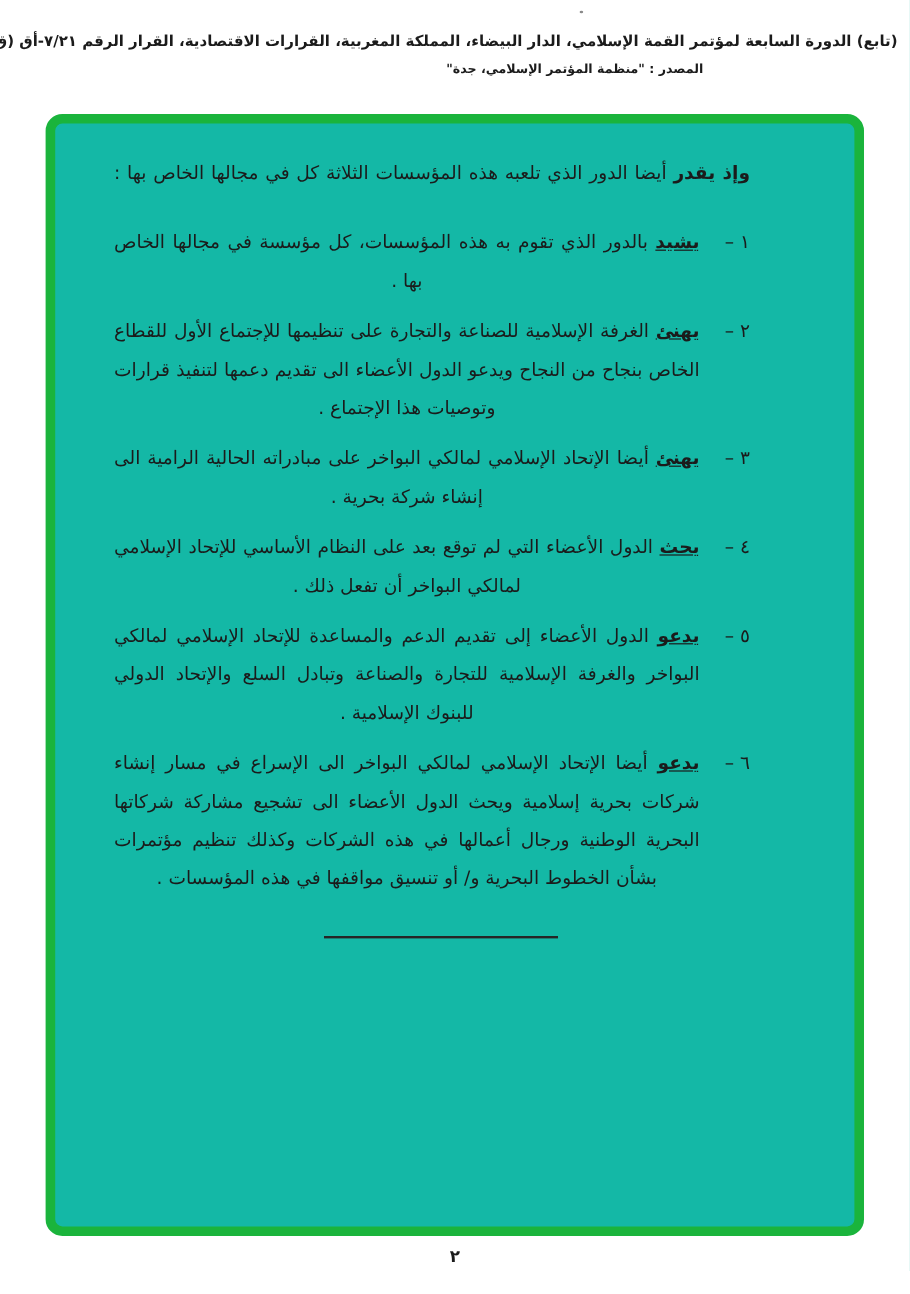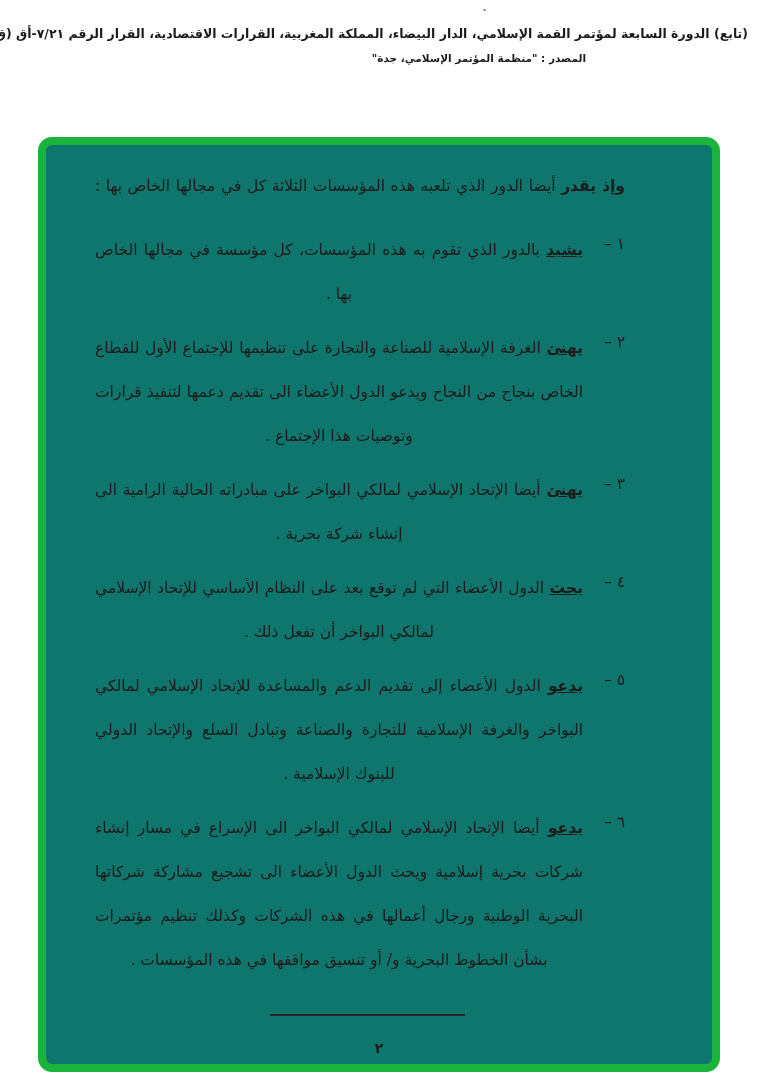--- a/index.html
+++ b/index.html
@@ -53,22 +53,21 @@
   .frame {
     position: absolute;
     left: 38px;
     top: 95px;
     width: 682px;
     height: 935px;
     box-sizing: border-box;
     border: 8px solid #1ab43c;
     border-radius: 14px;
     padding: 25px 87px 0 49px;
-    background: #0f766e;
-    margin-top: 42px;
+    background: #14b8a6;
   }
   .preamble {
     font-size: 15.5px;
     line-height: 32px;
     text-align: justify;
     text-align-last: justify;
     margin: 0 0 26px 0;
   }
   .preamble .lead { font-weight: bold; }
   .res-item {
@@ -79,21 +78,21 @@
   .res-item .num {
     width: 42px;
     flex: 0 0 42px;
     font-size: 15.5px;
     line-height: 32px;
     text-align: right;
   }
   .res-item .txt {
     flex: 1 1 auto;
     font-size: 15.5px;
-    line-height: 44px;
+    line-height: 32px;
     text-align: justify;
     text-align-last: center;
   }
   .res-item .verb {
     font-weight: bold;
     text-decoration: underline;
   }
   .end-rule {
     width: 195px;
     border: 0;

